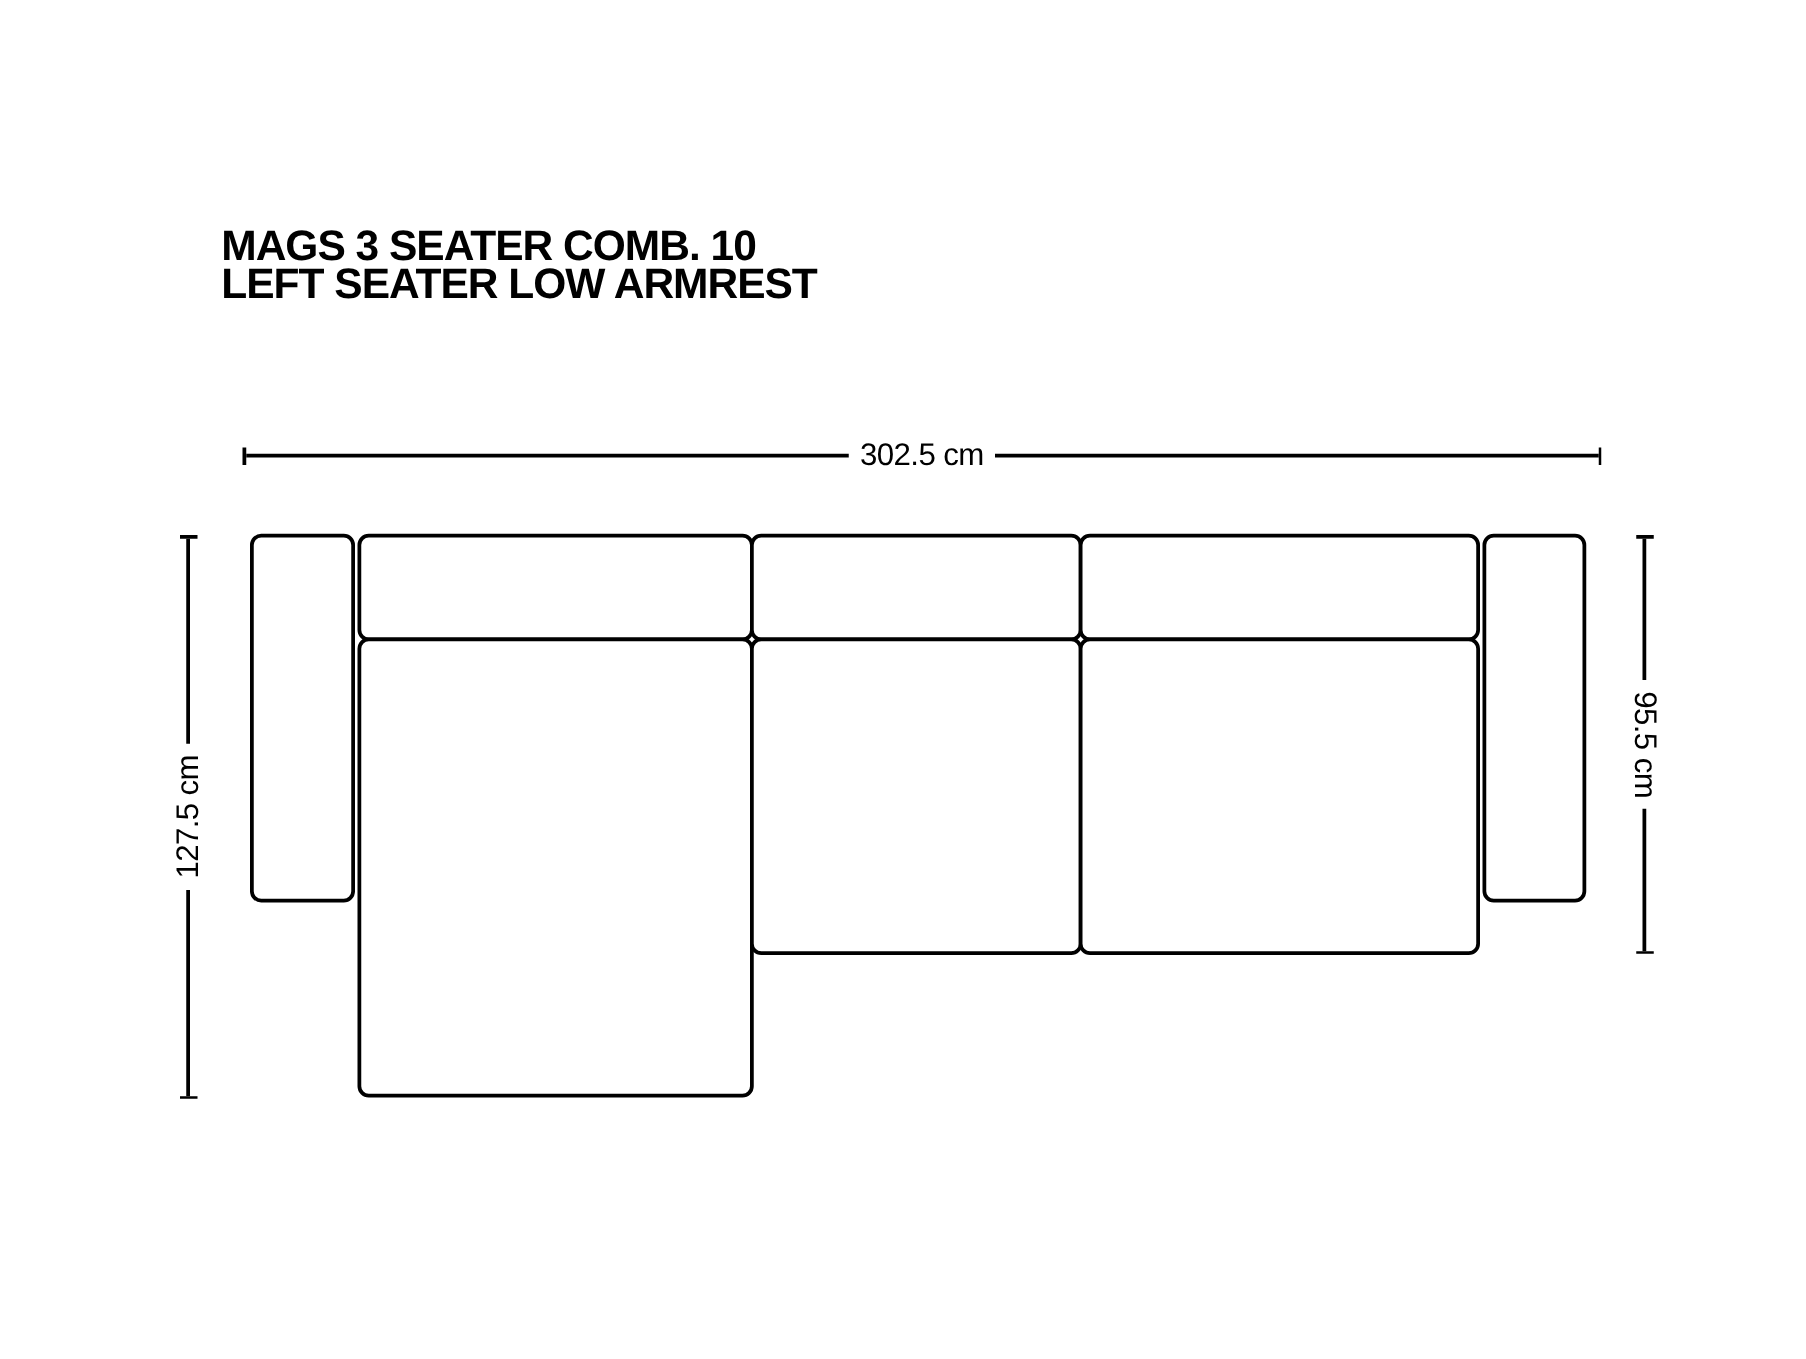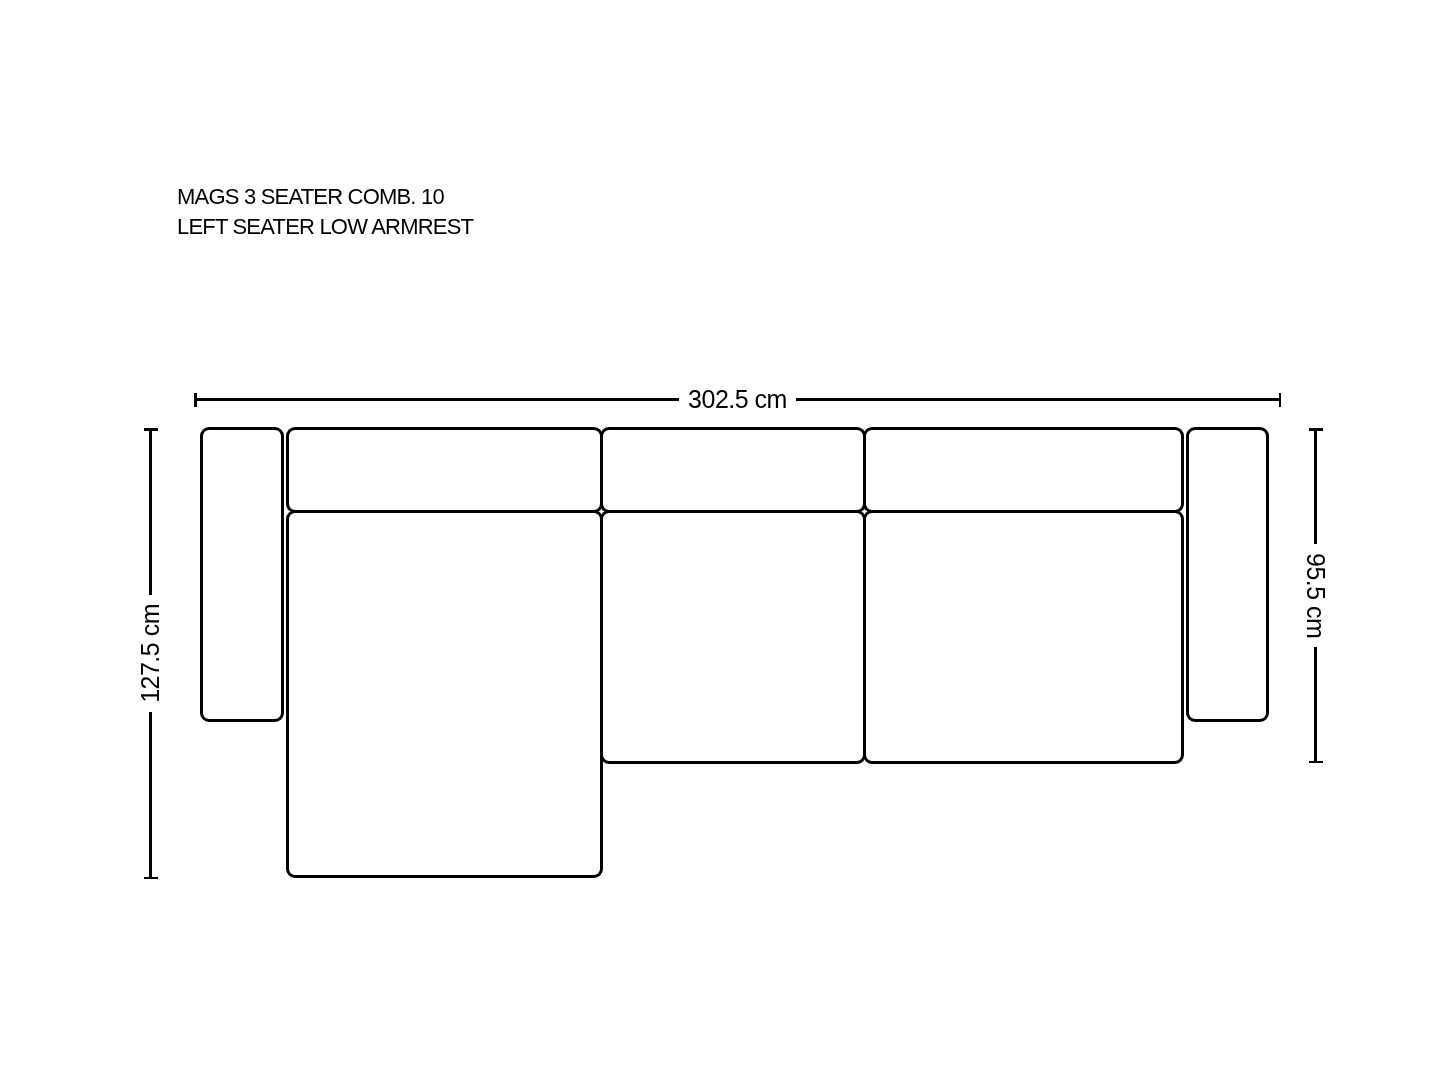--- a/index.html
+++ b/index.html
@@ -10,23 +10,23 @@
     background: #ffffff;
     font-family: "Liberation Sans", sans-serif;
     overflow: hidden;
   }
 
   
   .title {
     position: absolute;
     left: 177px;
     top: 182px;
-    font-size: 22px;
+    font-size: 34px;
     line-height: 30px;
-    font-weight: normal;
+    font-weight: bold;
     letter-spacing: -0.8px;
     color: #000000;
     white-space: nowrap;
   }
 
   
   .module {
     position: absolute;
     background: #ffffff;
     border: 3px solid #000000;
@@ -72,21 +72,21 @@
     flex: 0 0 auto;
     font-size: 25px;
     letter-spacing: -0.5px;
     color: #000000;
     white-space: nowrap;
     writing-mode: vertical-rl;
     padding: 9px 0;
   }
   .read-up { transform: rotate(180deg); }
 
-  .dim-width        { left: 194px;  top: 392px; width: 1087px; height: 15px; }
+  .dim-width        { left: 194px;  top: 357px; width: 1087px; height: 15px; }
   .dim-chaise-depth { left: 143px;  top: 428px; width: 15px;   height: 451px; }
   .dim-sofa-depth   { left: 1308px; top: 428px; width: 15px;   height: 335px; }
 </style>
 </head>
 <body>
 
 <div class="title">
   <div>MAGS 3 SEATER COMB. 10</div>
   <div>LEFT SEATER LOW ARMREST</div>
 </div>

